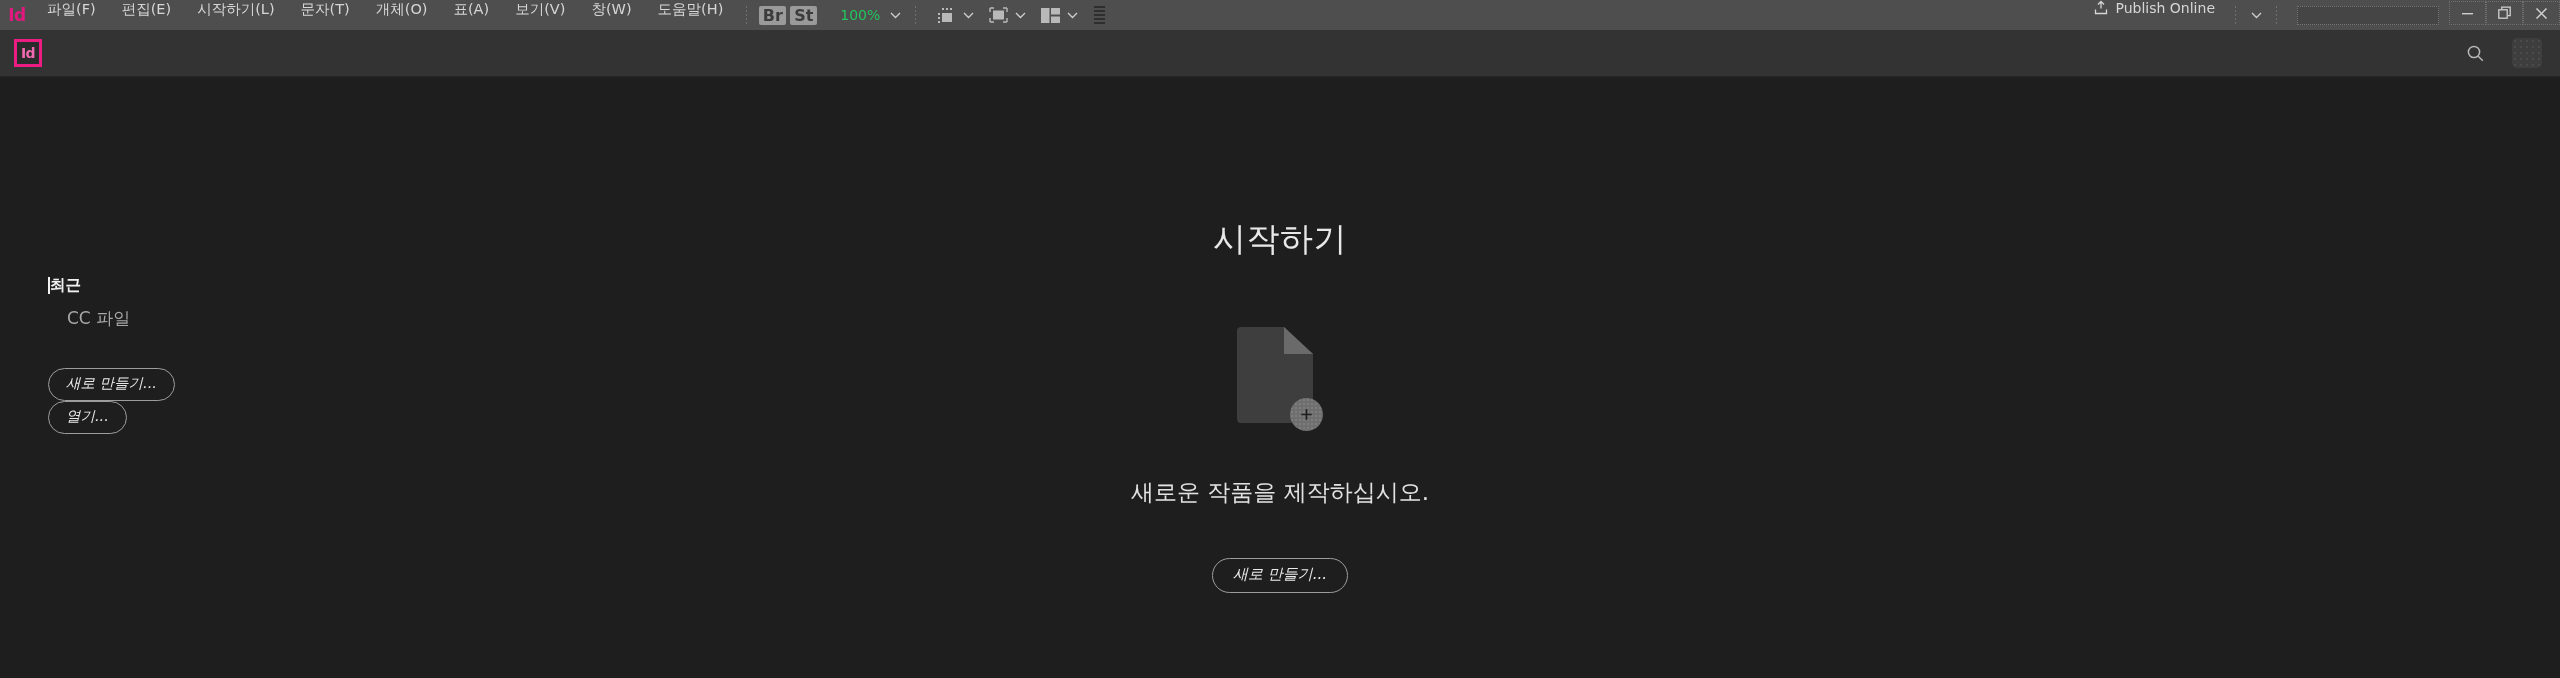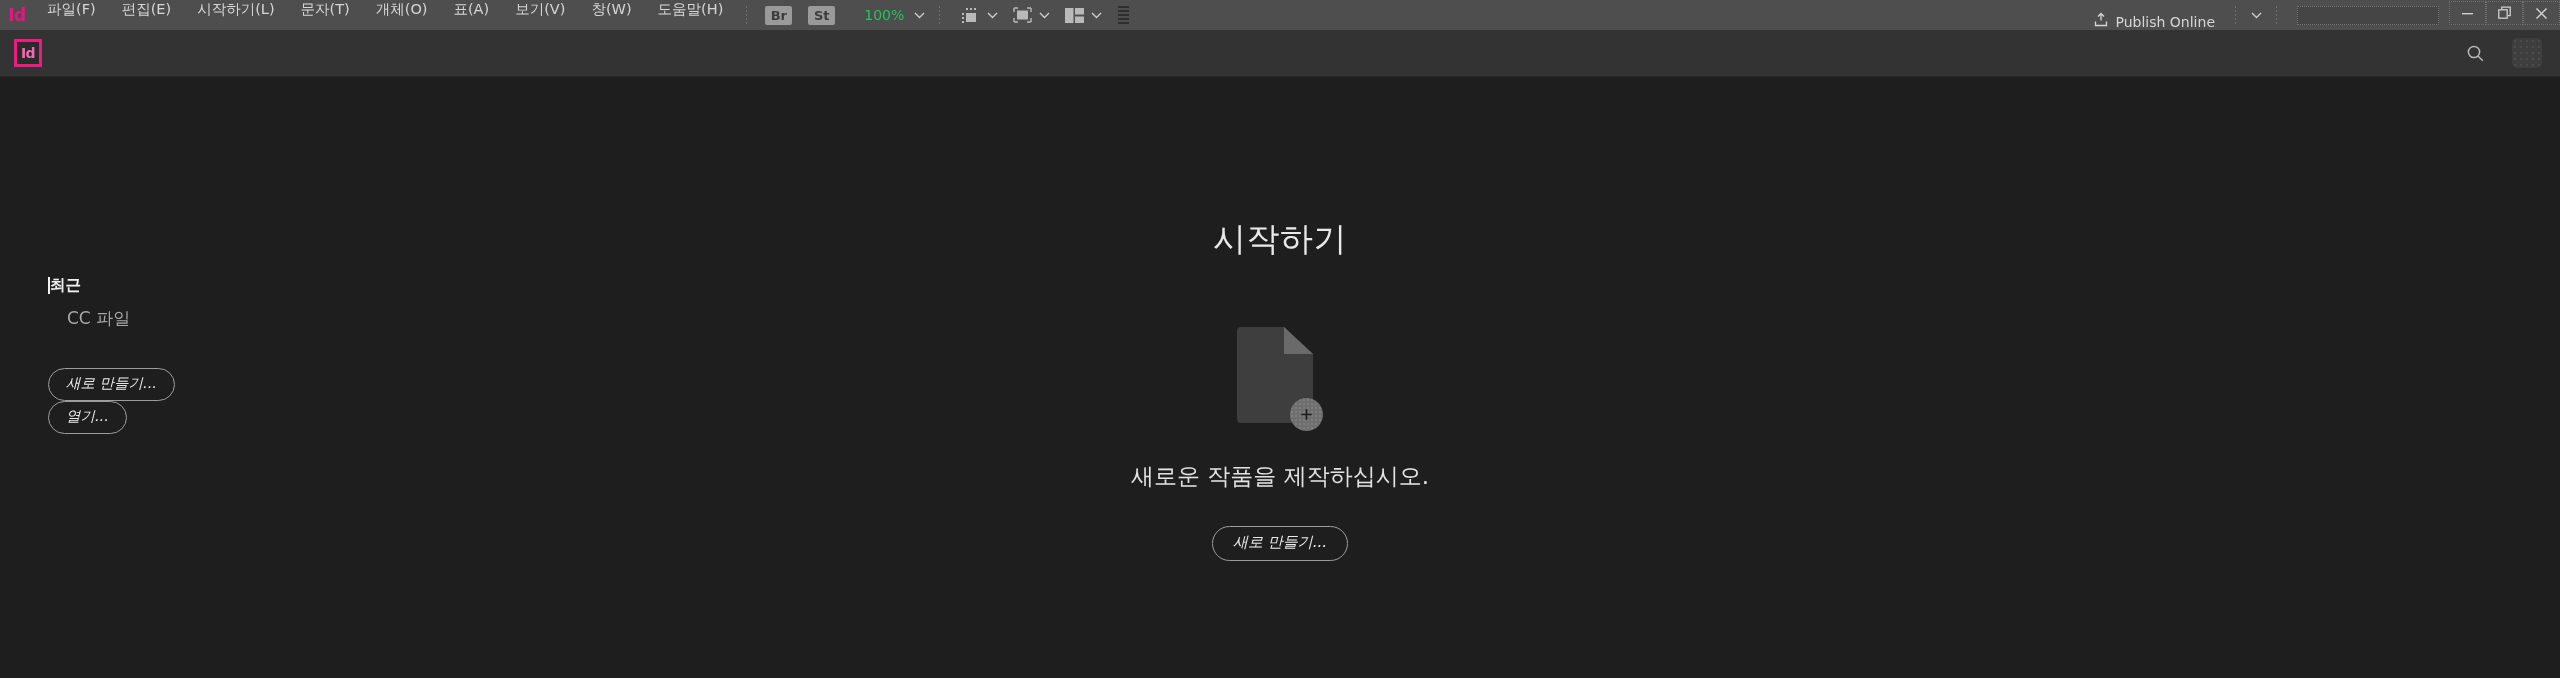--- a/index.html
+++ b/index.html
@@ -51,26 +51,26 @@
     background: repeating-linear-gradient(to bottom, #6e6e6e 0 2px, transparent 2px 4px);
     flex: 0 0 auto;
   }
 
   .app-icon-btn {
     width: 27px;
     height: 19px;
     background: #9a9a9a;
     border-radius: 2px;
     color: #3c3c3c;
-    font-size: 13px;
+    font-size: 16px;
     font-weight: bold;
     display: flex;
     align-items: center;
     justify-content: center;
-    margin: 0 8px;
+    margin: 0 2px;
     flex: 0 0 auto;
     cursor: pointer;
   }
 
   .zoom-box {
     color: #22c55e;
     font-size: 14px;
     margin-left: 16px;
     padding: 1px 5px;
     flex: 0 0 auto;
@@ -104,21 +104,21 @@
     margin-left: 12px;
     flex: 0 0 auto;
     background: repeating-linear-gradient(to bottom, #2e2e2e 0 2px, transparent 2px 4px);
     cursor: grab;
   }
 
   .mb-spacer { flex: 1 1 auto; }
 
   .publish-online {
     display: flex;
-    align-items: flex-end;
+    align-items: flex-start;
     gap: 7px;
     color: #d6d6d6;
     font-size: 14px;
     padding: 0 10px;
     height: 30px;
     cursor: pointer;
     flex: 0 0 auto;
   }
 
   .search-well {
@@ -264,20 +264,21 @@
 
   
   .empty {
     position: absolute;
     left: 0;
     top: 250px;
     width: 2560px;
     display: flex;
     flex-direction: column;
     align-items: center;
+    gap: 16px;
   }
   .doc-icon { position: relative; width: 86px; height: 104px; }
   .doc-page {
     position: absolute;
     left: 0; top: 0;
     width: 76px; height: 96px;
     background: #3e3e3e;
     border-radius: 4px;
     clip-path: polygon(0 0, 62% 0, 100% 28%, 100% 100%, 0 100%);
   }

